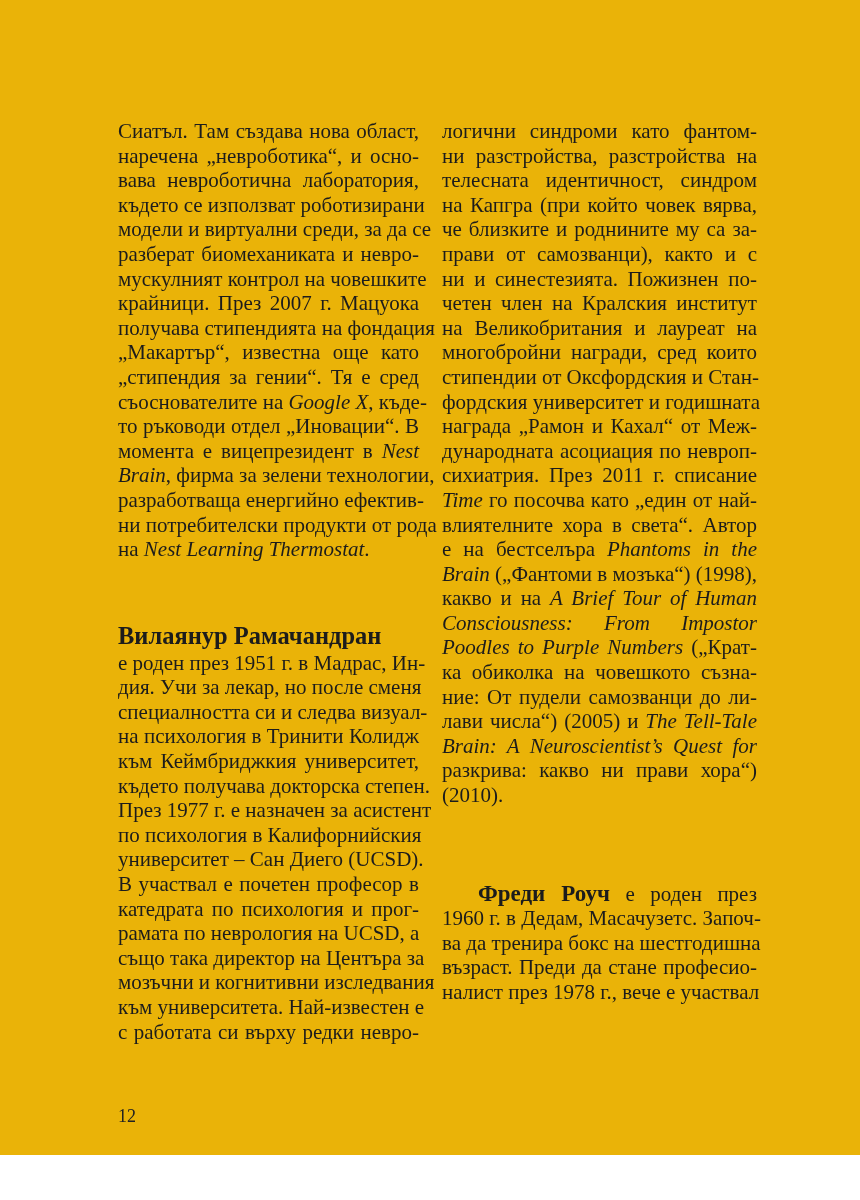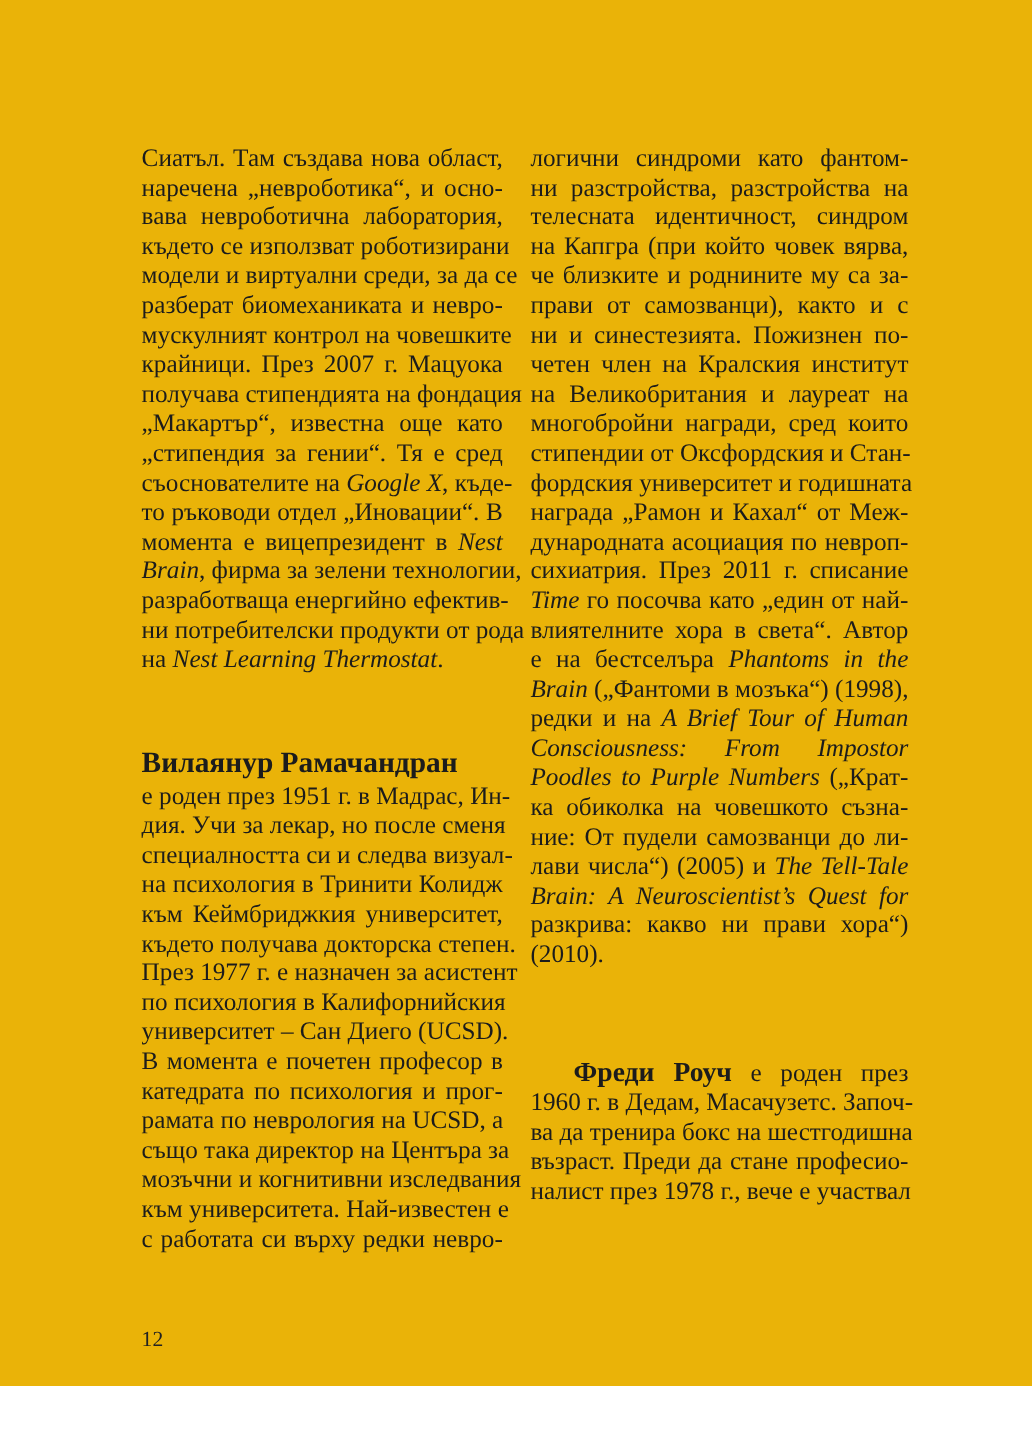--- a/index.html
+++ b/index.html
@@ -51,21 +51,21 @@
     <div>
       <div class="line">е роден през 1951 г. в Мадрас, Ин-</div>
       <div class="line">дия. Учи за лекар, но после сменя</div>
       <div class="line">специалността си и следва визуал-</div>
       <div class="line">на психология в Тринити Колидж</div>
       <div class="line">към Кеймбриджкия университет,</div>
       <div class="line">където получава докторска степен.</div>
       <div class="line">През 1977 г. е назначен за асистент</div>
       <div class="line">по психология в Калифорнийския</div>
       <div class="line">университет – Сан Диего (UCSD).</div>
-      <div class="line">В момента е почетен професор в</div>
+      <div class="line">В участвал е почетен професор в</div>
       <div class="line">катедрата по психология и прог-</div>
       <div class="line">рамата по неврология на UCSD, а</div>
       <div class="line">също така директор на Центъра за</div>
       <div class="line">мозъчни и когнитивни изследвания</div>
       <div class="line">към университета. Най-известен е</div>
       <div class="line">с работата си върху редки невро-</div>
     </div>
   </div>
 
   <div class="col col-right">
@@ -82,21 +82,21 @@
       <div class="line">многобройни награди, сред които</div>
       <div class="line">стипендии от Оксфордския и Стан-</div>
       <div class="line">фордския университет и годишната</div>
       <div class="line">награда „Рамон и Кахал“ от Меж-</div>
       <div class="line">дународната асоциация по невроп-</div>
       <div class="line">сихиатрия. През 2011 г. списание</div>
       <div class="line"><i>Time</i><span> го посочва като „един от най-</span></div>
       <div class="line">влиятелните хора в света“. Автор</div>
       <div class="line"><span>е на бестселъра </span><i>Phantoms in the</i></div>
       <div class="line"><i>Brain</i><span> („Фантоми в мозъка“) (1998),</span></div>
-      <div class="line"><span>редки и на </span><i>A Brief Tour of Human</i></div>
+      <div class="line"><span>какво и на </span><i>A Brief Tour of Human</i></div>
       <div class="line"><i>Consciousness: From Impostor</i></div>
       <div class="line"><i>Poodles to Purple Numbers</i><span> („Крат-</span></div>
       <div class="line">ка обиколка на човешкото съзна-</div>
       <div class="line">ние: От пудели самозванци до ли-</div>
       <div class="line"><span>лави числа“) (2005) и </span><i>The Tell-Tale</i></div>
       <div class="line"><i>Brain: A Neuroscientist’s Quest for</i></div>
       <div class="line">разкрива: какво ни прави хора“)</div>
       <div class="line last">(2010).</div>
     </div>
 

